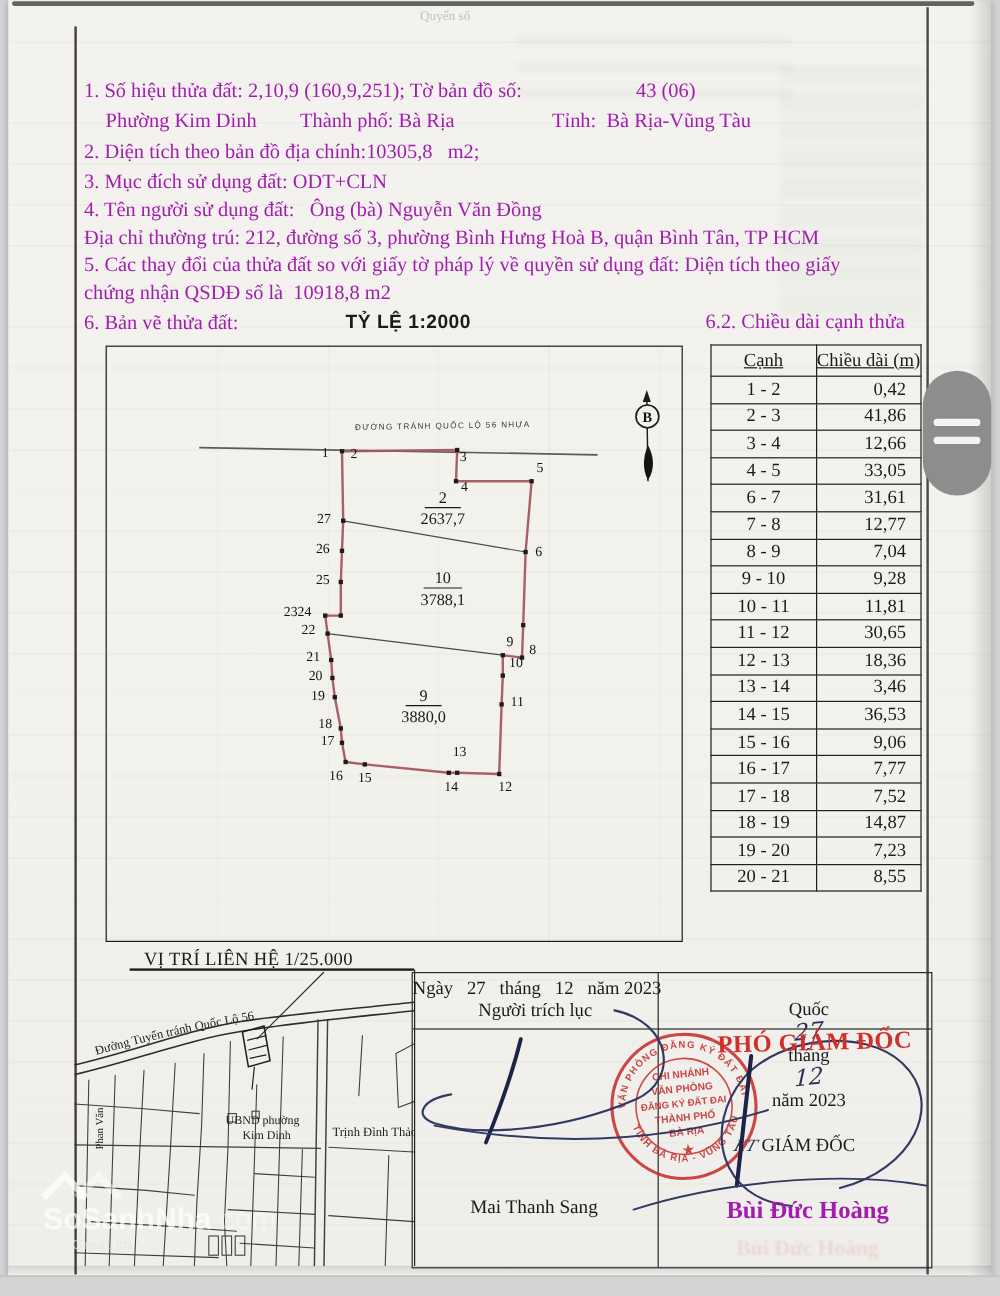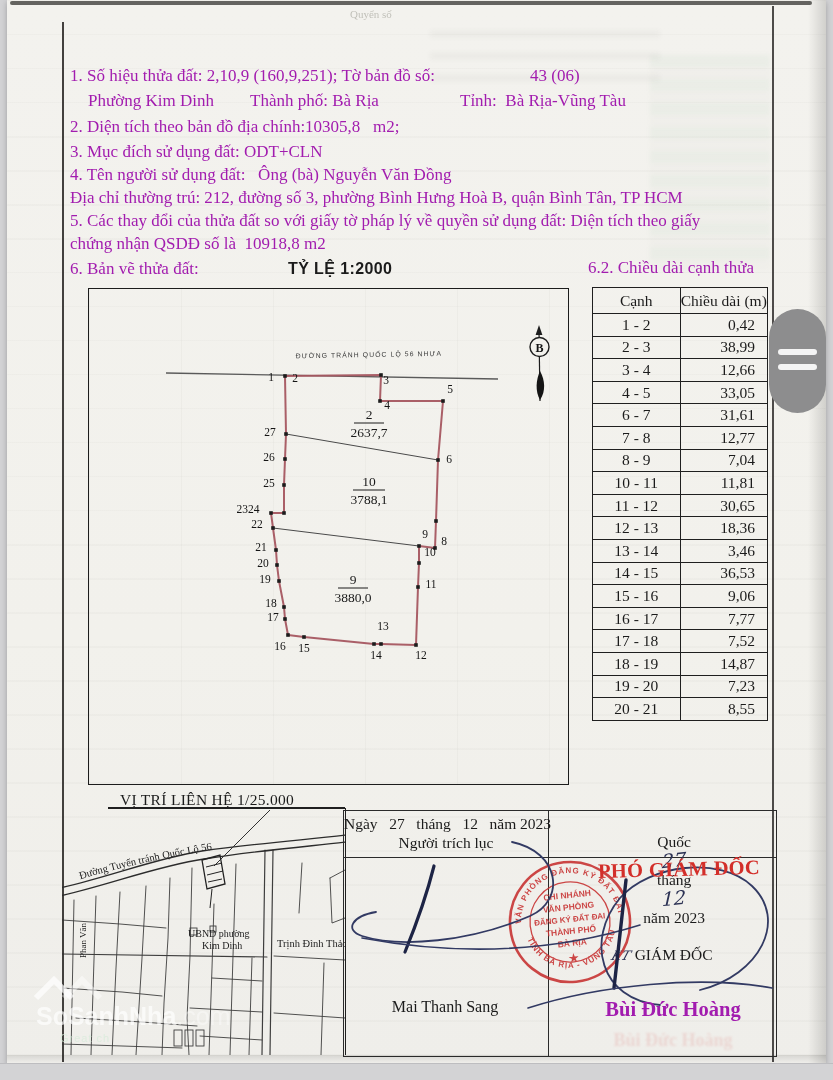--- a/index.html
+++ b/index.html
@@ -44,21 +44,21 @@
   .plot-svg{position:absolute;left:0;top:0;width:100%;height:100%;}
   .ptlabel{font-family:"Liberation Serif",serif;font-size:11.5px;fill:#141414;text-anchor:middle;}
   .vdot{fill:#1c1c1c;}
   .arealabel{font-family:"Liberation Serif",serif;font-size:13.5px;fill:#1a1a1a;text-anchor:middle;}
   .roadlabel{font-family:"Liberation Sans",sans-serif;font-size:6.8px;letter-spacing:1.1px;fill:#3a3a3a;text-anchor:middle;}
 
   
   .edge-table-wrap{left:592px;top:287px;width:176px;z-index:4;}
   table.edge{border-collapse:collapse;width:176px;table-layout:fixed;}
   table.edge th, table.edge td{border:1.2px solid #1f1f1f;font-size:15.5px;font-family:"Liberation Serif",serif;padding:0;}
-  table.edge th{height:25px;font-weight:400;text-align:center;}
+  table.edge th{height:25px;font-weight:400;text-align:center;text-decoration:underline;}
   table.edge td{height:21.6px;}
   table.edge td:first-child{width:54px;text-align:center;}
   table.edge td:last-child{text-align:right;padding-right:12px;}
   table.edge{border:1.8px solid #1a1a1a;}
 
   
   .pill{left:769px;top:309px;width:57px;height:104px;border-radius:29px;background:#8d8d8e;z-index:9;}
   .pill .bar{position:absolute;left:9px;width:39px;height:5.5px;border-radius:3px;background:#f4f4f4;}
 
   
@@ -224,41 +224,45 @@
         <th>Chiều dài (m)</th>
       </tr>
     </thead>
     <tbody>
         <tr>
           <td>1 - 2</td>
           <td>0,42</td>
         </tr>
         <tr>
           <td>2 - 3</td>
-          <td>38,99</td>
+          <td>41,86</td>
         </tr>
         <tr>
           <td>3 - 4</td>
           <td>12,66</td>
         </tr>
         <tr>
           <td>4 - 5</td>
           <td>33,05</td>
         </tr>
         <tr>
           <td>6 - 7</td>
           <td>31,61</td>
         </tr>
         <tr>
           <td>7 - 8</td>
           <td>12,77</td>
         </tr>
         <tr>
           <td>8 - 9</td>
           <td>7,04</td>
+        </tr>
+        <tr>
+          <td>9 - 10</td>
+          <td>9,28</td>
         </tr>
         <tr>
           <td>10 - 11</td>
           <td>11,81</td>
         </tr>
         <tr>
           <td>11 - 12</td>
           <td>30,65</td>
         </tr>
         <tr>

